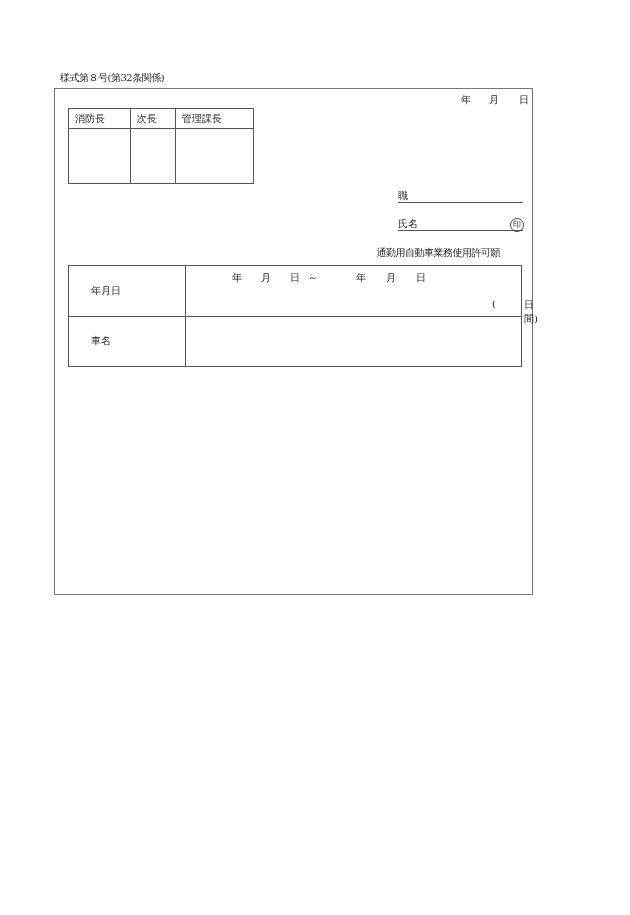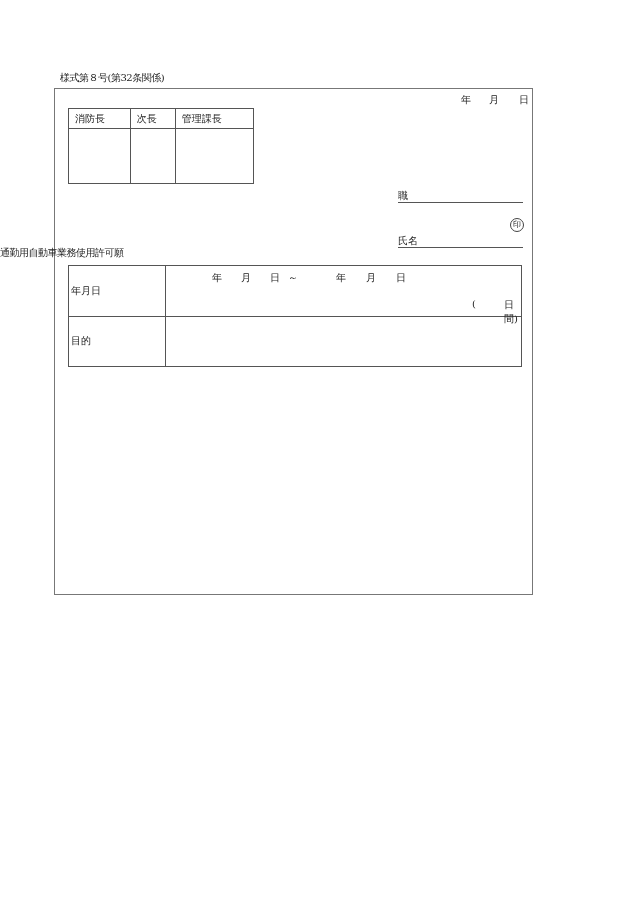--- a/index.html
+++ b/index.html
@@ -7,24 +7,24 @@
   .abs { position:absolute; }
   .form-id { left:60px; top:71px; font-size:10px; letter-spacing:-0.5px;text-align:right; }
   .frame { left:54px; top:88px; width:479px; height:507px; border:1px solid #777; box-sizing:border-box; }
   .date-top { top:93px; font-size:10px; }
   .approval { left:68px; top:108px; width:186px; height:76px; border-collapse:collapse; font-size:10px; }
   .approval td { border:1px solid #555; padding:0 0 0 6px; vertical-align:top; }
   .approval tr.head td { height:19px; line-height:19px; }
   .approval tr.body td { height:54px; }
   .sig-line { left:398px; width:125px; border-bottom:1px solid #555; font-size:10px; height:13px; }
   .seal { right:106px; top:218px; width:12px; height:12px; border:1px solid #444; border-radius:50%; font-size:8px; line-height:12px; text-align:center; }
-  .title { left:0; width:500px; top:246px; text-align:left; font-size:10px; letter-spacing:-0.5px; }
+  .title { left:0; width:500px; top:246px; text-align:right; font-size:10px; letter-spacing:-0.5px; }
   .main { left:68px; top:265px; width:454px; border-collapse:collapse; font-size:10px; }
   .main td { border:1px solid #555; height:49.6px; padding:0; }
-  .main td.lbl { width:94px; padding-left:2px; }
+  .main td.lbl { width:94px; padding-left:22px; }
   .period { position:relative; height:49px; }
   .period span { position:absolute; }
 </style>
 </head>
 <body>
 
 <div class="abs form-id">様式第８号(第32条関係)</div>
 
 <div class="abs frame"></div>
 
@@ -43,21 +43,21 @@
     <td></td>
     <td></td>
     <td></td>
   </tr>
 </tbody>
   </table>
 
 <div class="abs sig-line" style="top:189px">
   <span>職</span>
 </div>
-<div class="abs sig-line" style="top:234px">
+<div class="abs sig-line" style="top:217px">
   <span>氏名</span>
 </div>
 <div class="abs seal">印</div>
 
 <div class="abs title">通勤用自動車業務使用許可願</div>
 
 <table class="abs main">
   <tbody>
       <tr>
     <td class="lbl">年月日</td>
@@ -69,17 +69,17 @@
         <span style="left:122px;top:5px">～</span>
         <span style="left:170px;top:5px">年</span>
         <span style="left:200px;top:5px">月</span>
         <span style="left:230px;top:5px">日</span>
         <span style="left:306px;top:32px">(</span>
         <span style="left:338px;top:32px">日間)</span>
       </div>
     </td>
   </tr>
   <tr>
-    <td class="lbl">目的</td>
+    <td class="lbl">車名</td>
     <td></td>
   </tr>
 </tbody>
   </table>
 
 </body></html>

